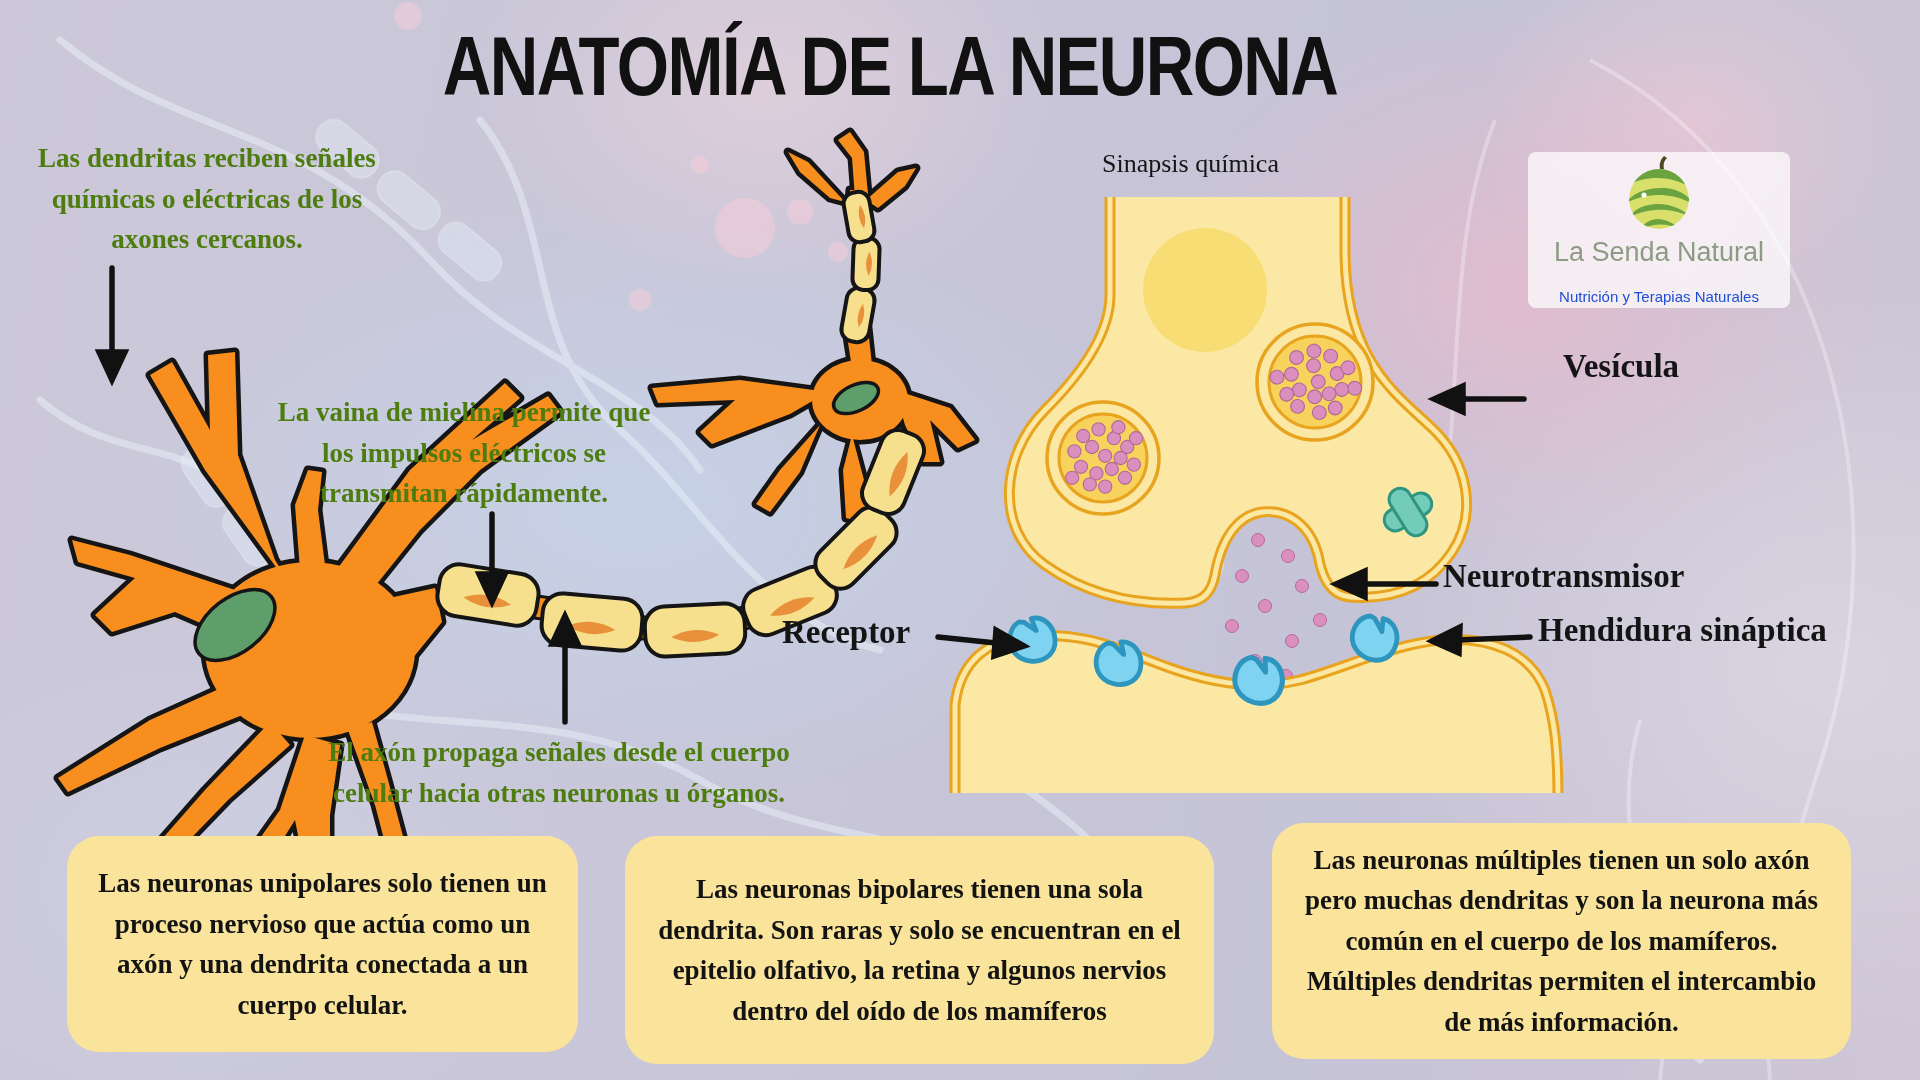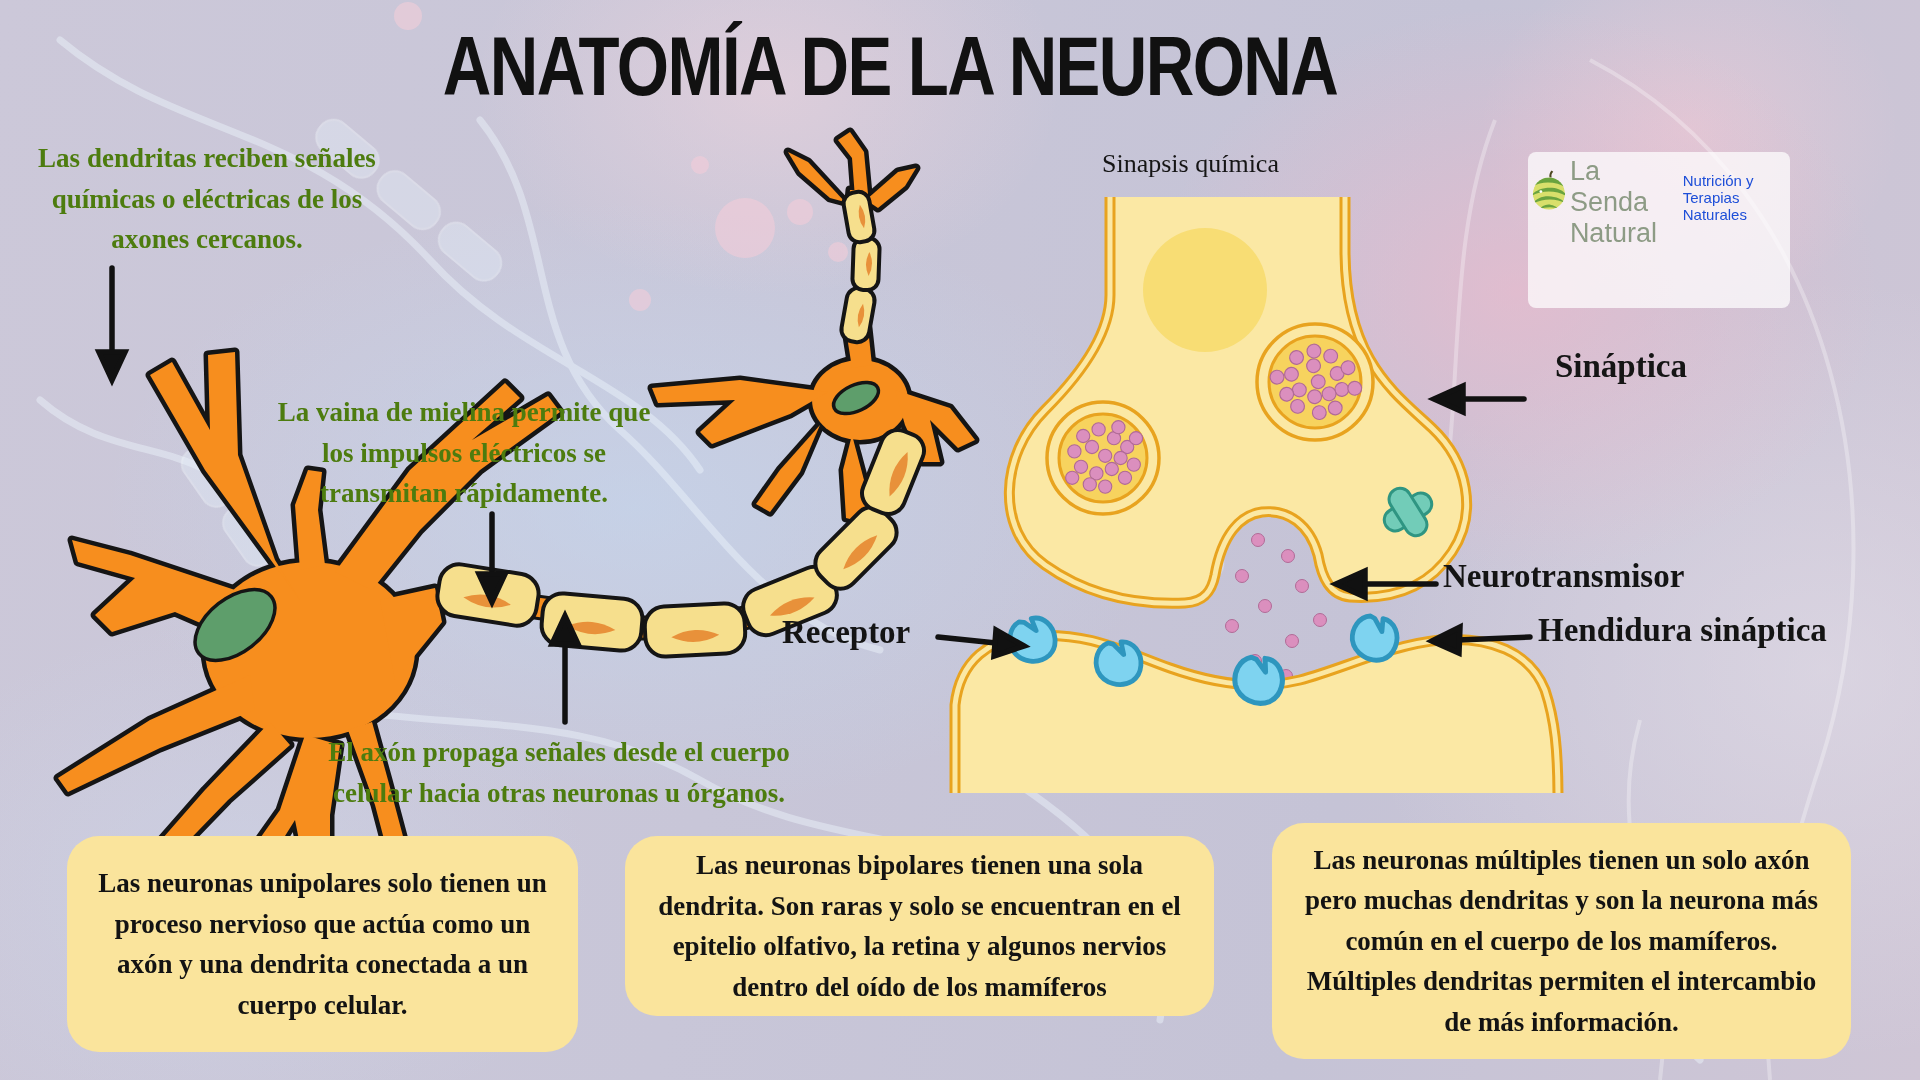--- a/index.html
+++ b/index.html
@@ -30,33 +30,33 @@
   #note-axon{left:300px;top:732px;width:518px;}
   .syn-label{font-weight:bold;font-size:33px;color:#141414;white-space:nowrap;}
   #syn-heading{left:1102px;top:141px;font-weight:normal;font-size:26px;margin-top:8px;}
   #lbl-vesicle{left:1528px;top:344px;width:186px;text-align:center;font-weight:bold;font-size:33px;line-height:1.38;}
   #lbl-neuro{left:1443px;top:558px;}
   #lbl-receptor{left:782px;top:614px;}
   #lbl-cleft{left:1538px;top:612px;}
   #logo{
     left:1528px;top:152px;width:262px;height:156px;border-radius:8px;
     background:rgba(255,255,255,.72);
-    display:flex;flex-direction:row;align-items:flex-start;justify-content:center;
+    display:flex;flex-direction:column;align-items:center;justify-content:center;
     font-family:"Liberation Sans", sans-serif;
   }
   #logo .name{font-size:27px;color:#8d9b85;margin-top:4px;}
   #logo .tagline{font-size:15px;color:#1d4ed8;margin-top:20px;}
   .infobox{
     background:#FAE49C;border-radius:32px;
     display:flex;align-items:center;justify-content:center;
     font-weight:bold;font-size:27px;line-height:1.5;text-align:center;
     padding:10px 22px;box-sizing:border-box;color:#131313;
   }
   #box1{left:67px;top:836px;width:511px;height:216px;}
-  #box2{left:625px;top:836px;width:589px;height:180px;}
+  #box2{left:625px;top:836px;width:589px;height:228px;}
   #box3{left:1272px;top:823px;width:579px;height:236px;font-size:27px;}
   svg{position:absolute;left:0;top:0;}
 </style>
 </head>
 <body>
 
 <svg width="1920" height="1080" viewBox="0 0 1920 1080">
   <g stroke="#eef6fd" fill="none" opacity="0.45" stroke-width="7" stroke-linecap="round">
     <path d="M60 40 C 180 140, 300 120, 430 260 C 520 360, 640 380, 700 470"></path>
     <path d="M250 690 C 420 740, 560 700, 700 780 C 820 850, 960 830, 1040 900"></path>
@@ -334,21 +334,21 @@
 
 <div id="title" class="abs"><span>ANATOMÍA DE LA NEURONA</span></div>
 
 <div id="note-dendrites" class="abs note">Las dendritas reciben señales químicas o eléctricas de los axones cercanos.</div>
 <div id="note-myelin" class="abs note">La vaina de mielina  permite que los impulsos eléctricos se transmitan rápidamente.</div>
 <div id="note-axon" class="abs note">El axón propaga señales desde el cuerpo celular hacia otras neuronas u órganos.</div>
 
 <div id="syn-heading" class="abs">Sinapsis química</div>
 
 <div id="lbl-vesicle" class="abs">
-  <div>Sináptica</div>
+  <div>Vesícula</div>
 </div>
 <div id="lbl-neuro" class="abs syn-label">Neurotransmisor</div>
 <div id="lbl-receptor" class="abs syn-label">Receptor</div>
 <div id="lbl-cleft" class="abs syn-label">Hendidura sináptica</div>
 
 <div id="logo" class="abs">
   <svg width="78" height="78" viewBox="0 0 78 78" style="position:static">
     <path d="M40 14 C 39 8 41 4 44 1 L 47 3 C 44 6 43 9 44 14 Z" fill="#4d481f"></path>
     <clipPath id="appleClip">
         <circle cx="39" cy="44" r="30"></circle>

